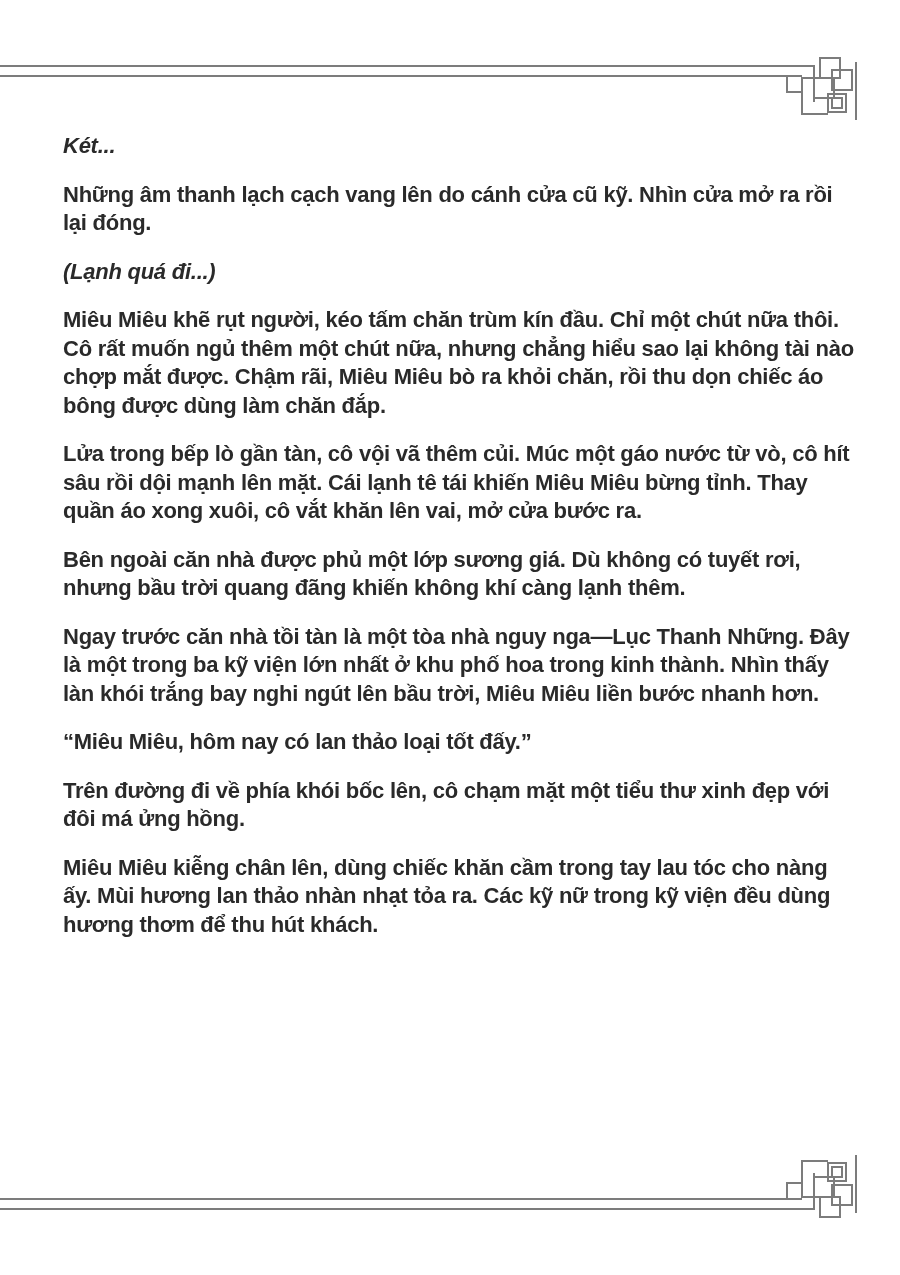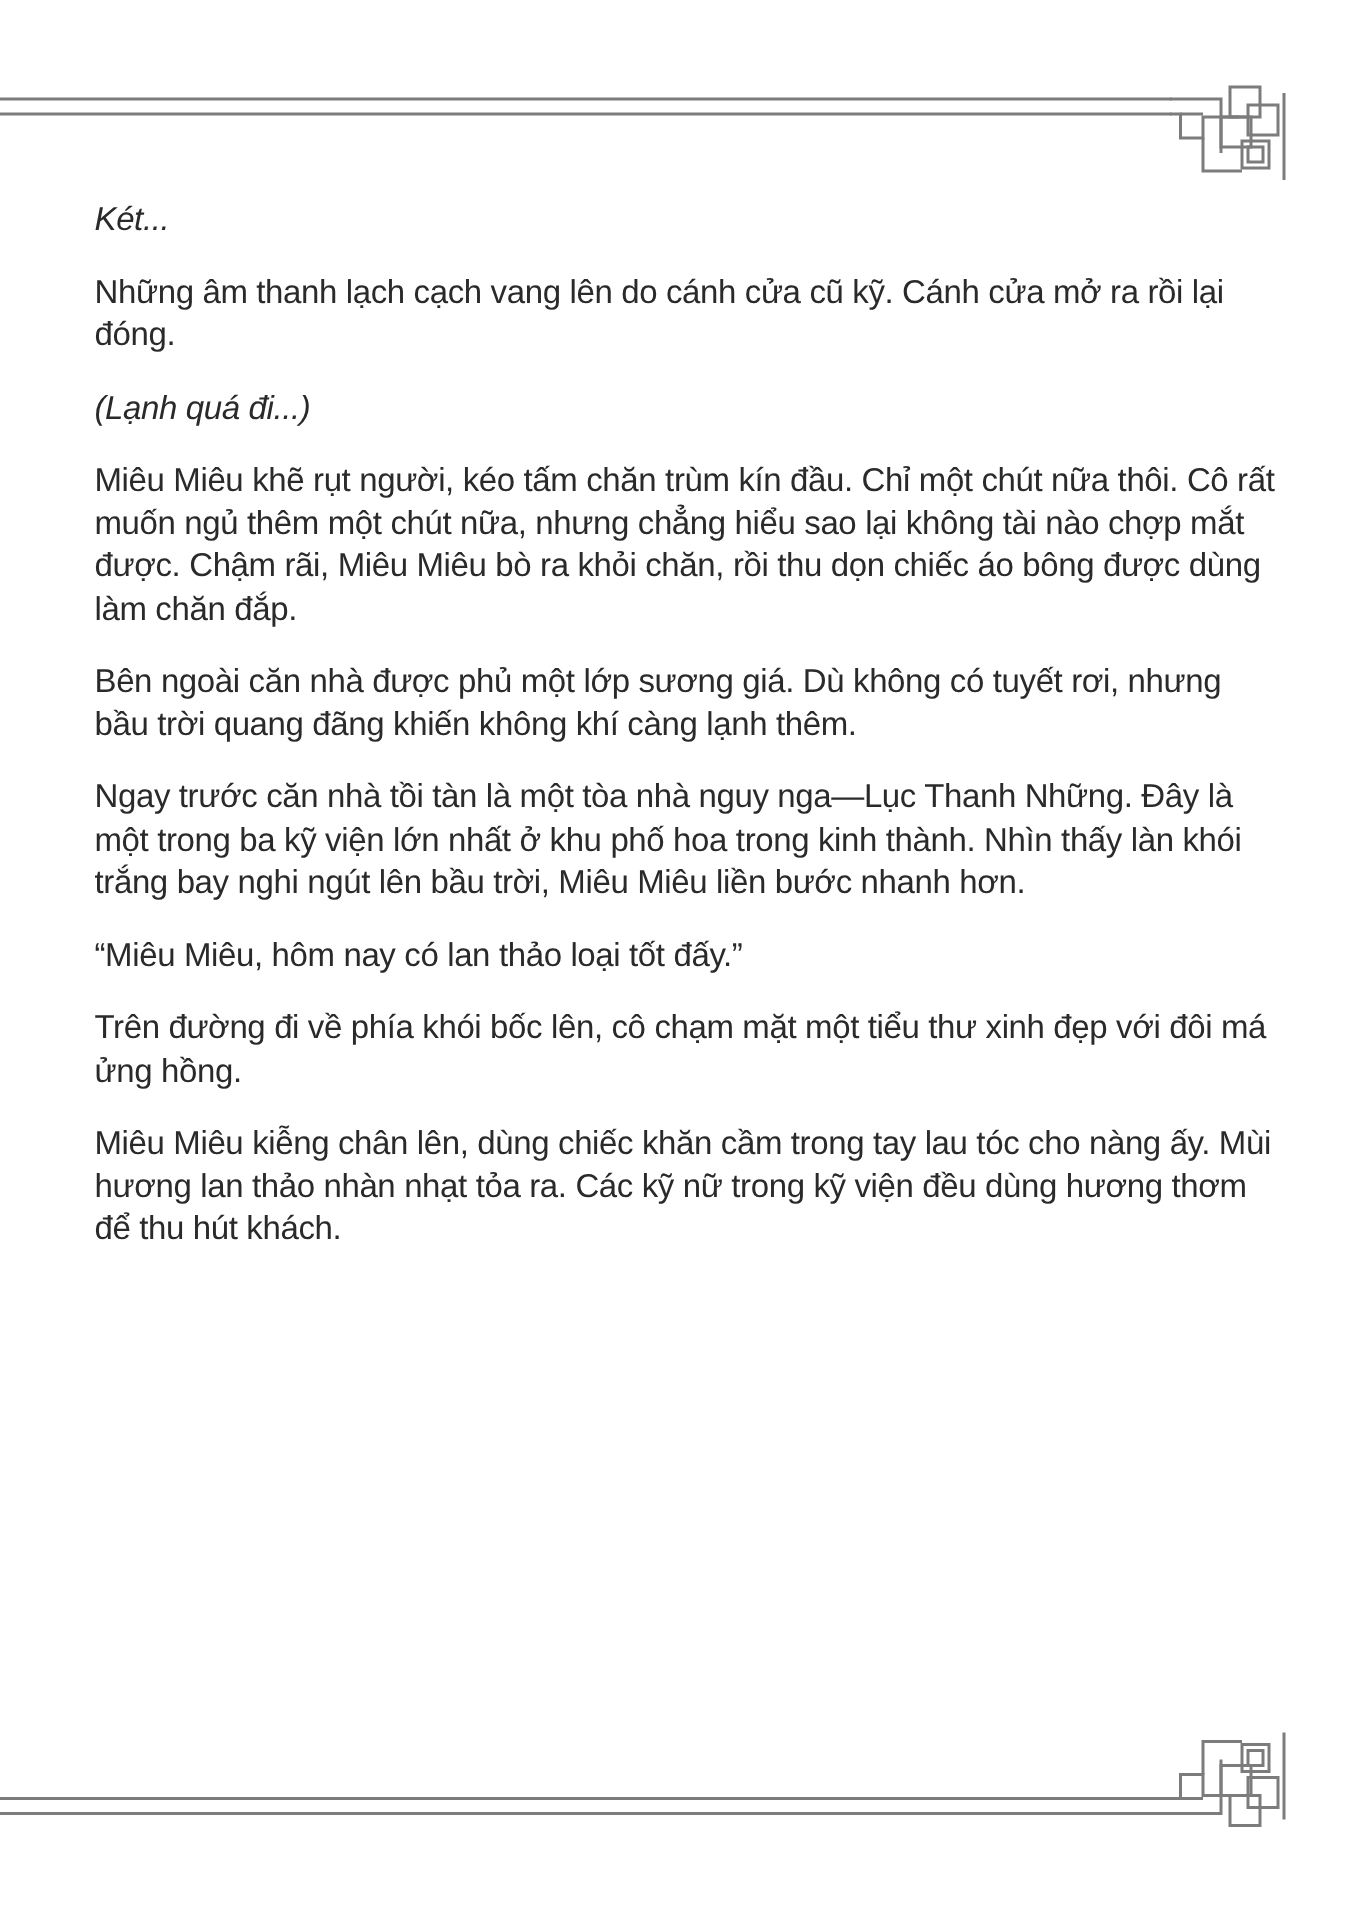--- a/index.html
+++ b/index.html
@@ -11,20 +11,21 @@
   html, body {
     width: 900px; height: 1275px;
     background: var(--bg);
     font-family: "Liberation Sans", "DejaVu Sans", sans-serif;
     overflow: hidden;
   }
   .page {
     position: relative;
     width: 900px; height: 1275px;
     background: var(--bg);
+    font-weight: bold;
   }
   .border-line {
     position: absolute;
     left: 0;
     height: 2px;
     width: 781px;
     background: var(--border-color);
   }
   .top-line-outer    { top: 65px; }
   .top-line-inner    { top: 75px; }
@@ -67,23 +68,24 @@
     <rect x="52" y="20" width="20" height="20"></rect>
     <rect x="34" y="28" width="20" height="20"></rect>
     <rect x="48" y="44" width="18" height="18"></rect>
     <rect x="52" y="48" width="10" height="10"></rect>
     <path d="M76 12 V70"></path>
     <path d="M22 42 V64 H48"></path>
   </svg>
 
   <div class="text-block">
       <p class="para italic">Két...</p>
-      <p class="para">Những âm thanh lạch cạch vang lên do cánh cửa cũ kỹ. Cánh cửa mở ra rồi lại đóng.</p>
+      <p class="para">Những âm thanh lạch cạch vang lên do cánh cửa cũ kỹ. Nhìn cửa mở ra rồi lại đóng.</p>
       <p class="para italic">(Lạnh quá đi...)</p>
       <p class="para">Miêu Miêu khẽ rụt người, kéo tấm chăn trùm kín đầu. Chỉ một chút nữa thôi. Cô rất muốn ngủ thêm một chút nữa, nhưng chẳng hiểu sao lại không tài nào chợp mắt được. Chậm rãi, Miêu Miêu bò ra khỏi chăn, rồi thu dọn chiếc áo bông được dùng làm chăn đắp.</p>
+      <p class="para">Lửa trong bếp lò gần tàn, cô vội vã thêm củi. Múc một gáo nước từ vò, cô hít sâu rồi dội mạnh lên mặt. Cái lạnh tê tái khiến Miêu Miêu bừng tỉnh. Thay quần áo xong xuôi, cô vắt khăn lên vai, mở cửa bước ra.</p>
       <p class="para">Bên ngoài căn nhà được phủ một lớp sương giá. Dù không có tuyết rơi, nhưng bầu trời quang đãng khiến không khí càng lạnh thêm.</p>
       <p class="para">Ngay trước căn nhà tồi tàn là một tòa nhà nguy nga—Lục Thanh Những. Đây là một trong ba kỹ viện lớn nhất ở khu phố hoa trong kinh thành. Nhìn thấy làn khói trắng bay nghi ngút lên bầu trời, Miêu Miêu liền bước nhanh hơn.</p>
       <p class="para">“Miêu Miêu, hôm nay có lan thảo loại tốt đấy.”</p>
       <p class="para">Trên đường đi về phía khói bốc lên, cô chạm mặt một tiểu thư xinh đẹp với đôi má ửng hồng.</p>
       <p class="para">Miêu Miêu kiễng chân lên, dùng chiếc khăn cầm trong tay lau tóc cho nàng ấy. Mùi hương lan thảo nhàn nhạt tỏa ra. Các kỹ nữ trong kỹ viện đều dùng hương thơm để thu hút khách.</p>
     </div>
 
   <div class="border-line bottom-line-inner"></div>
   <div class="border-line bottom-line-outer"></div>
   <svg class="knot knot-bottom" viewBox="0 0 100 85" fill="none" stroke="currentColor" stroke-width="2">

